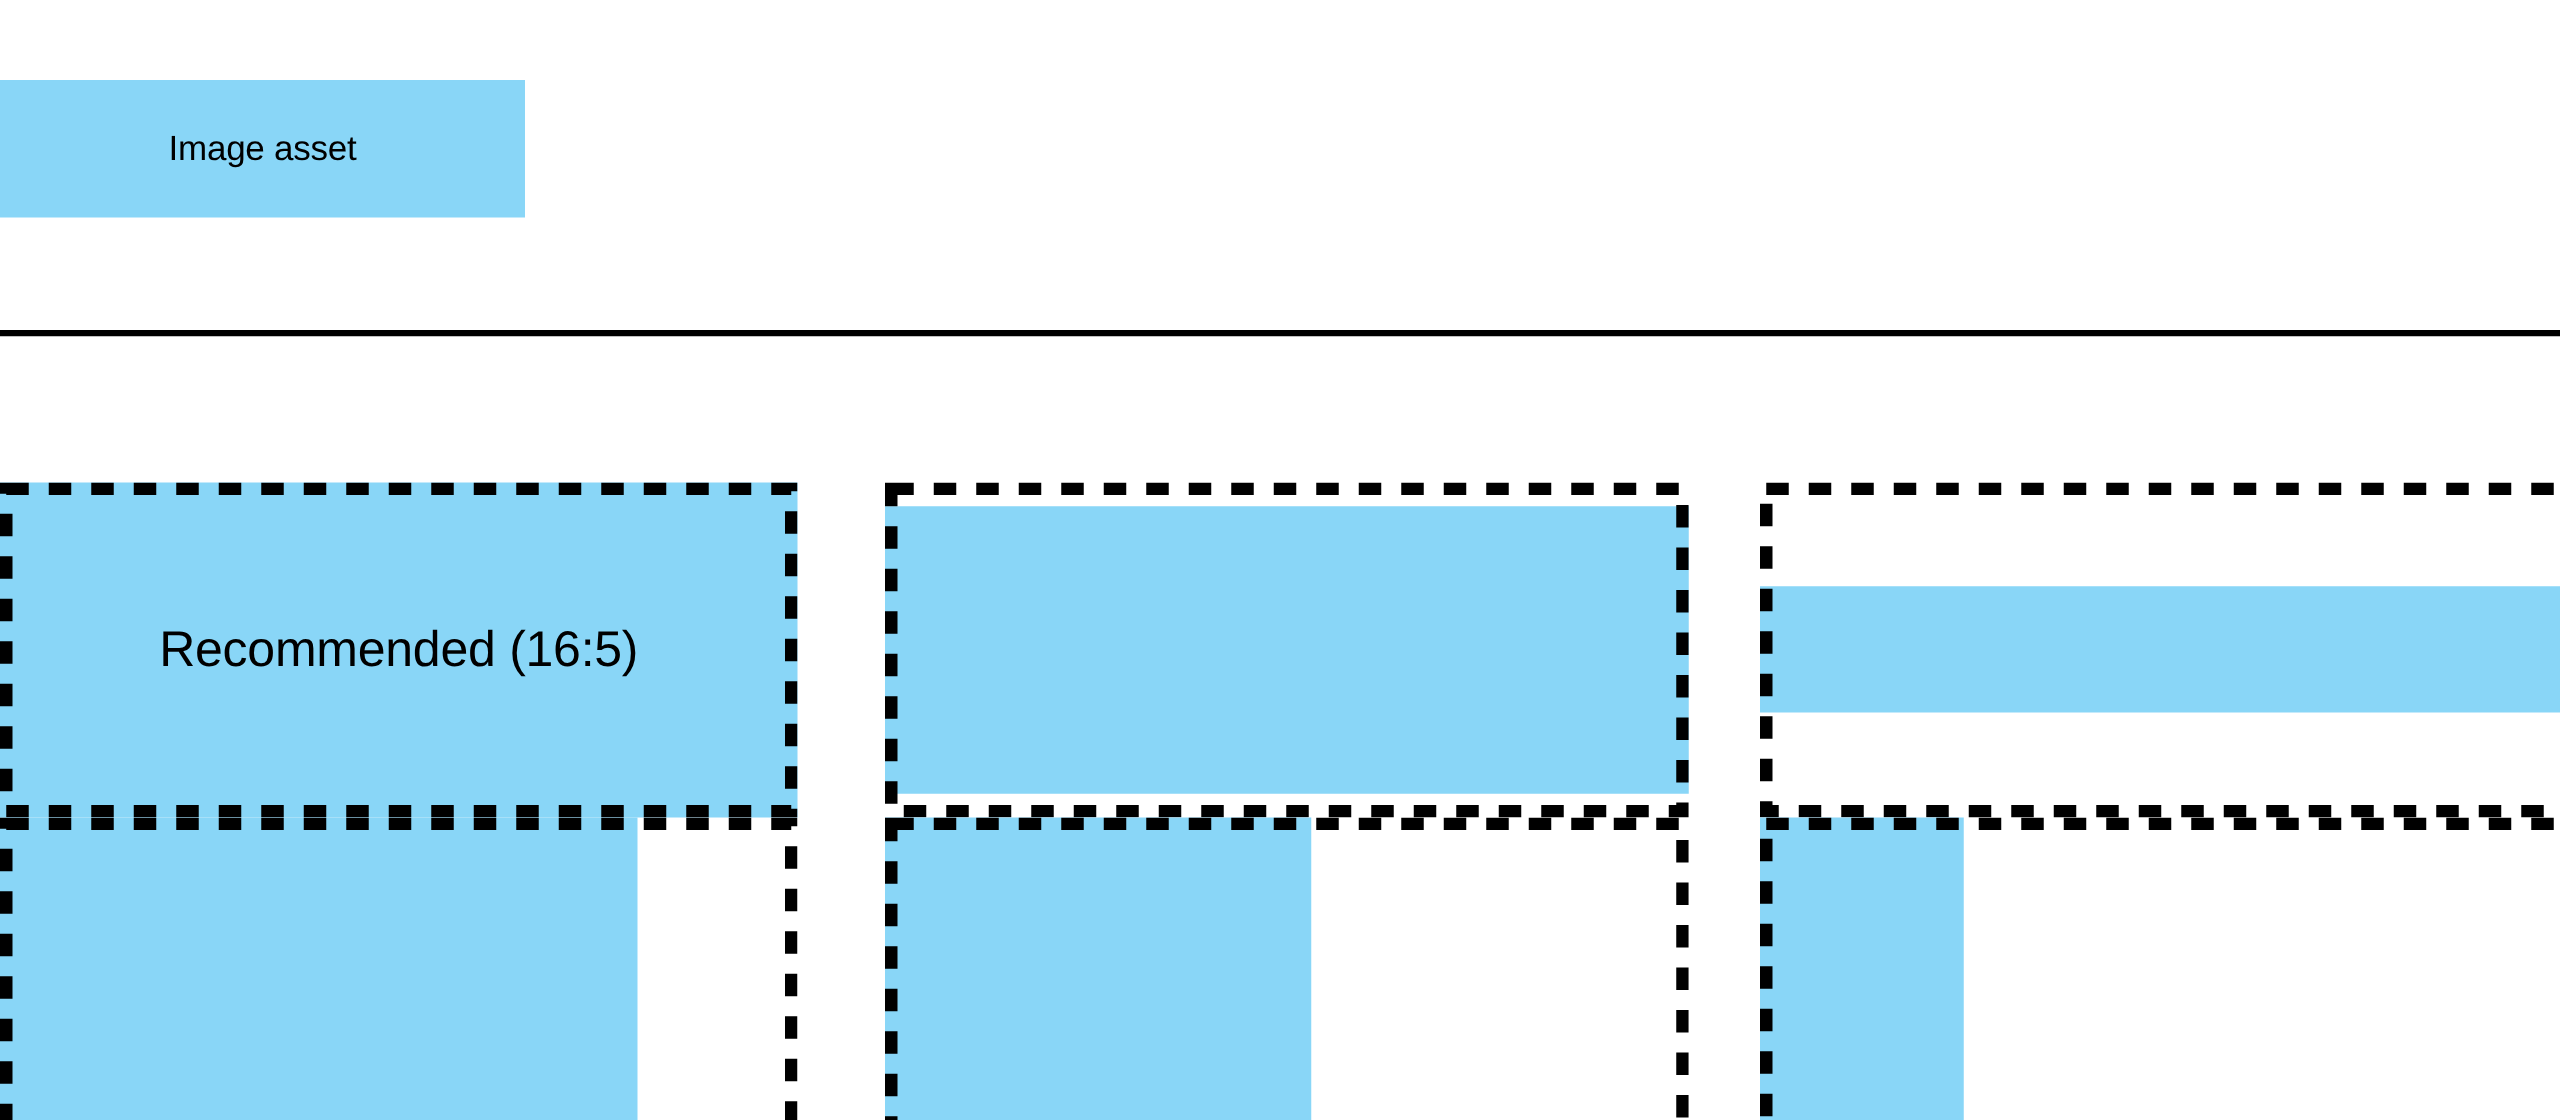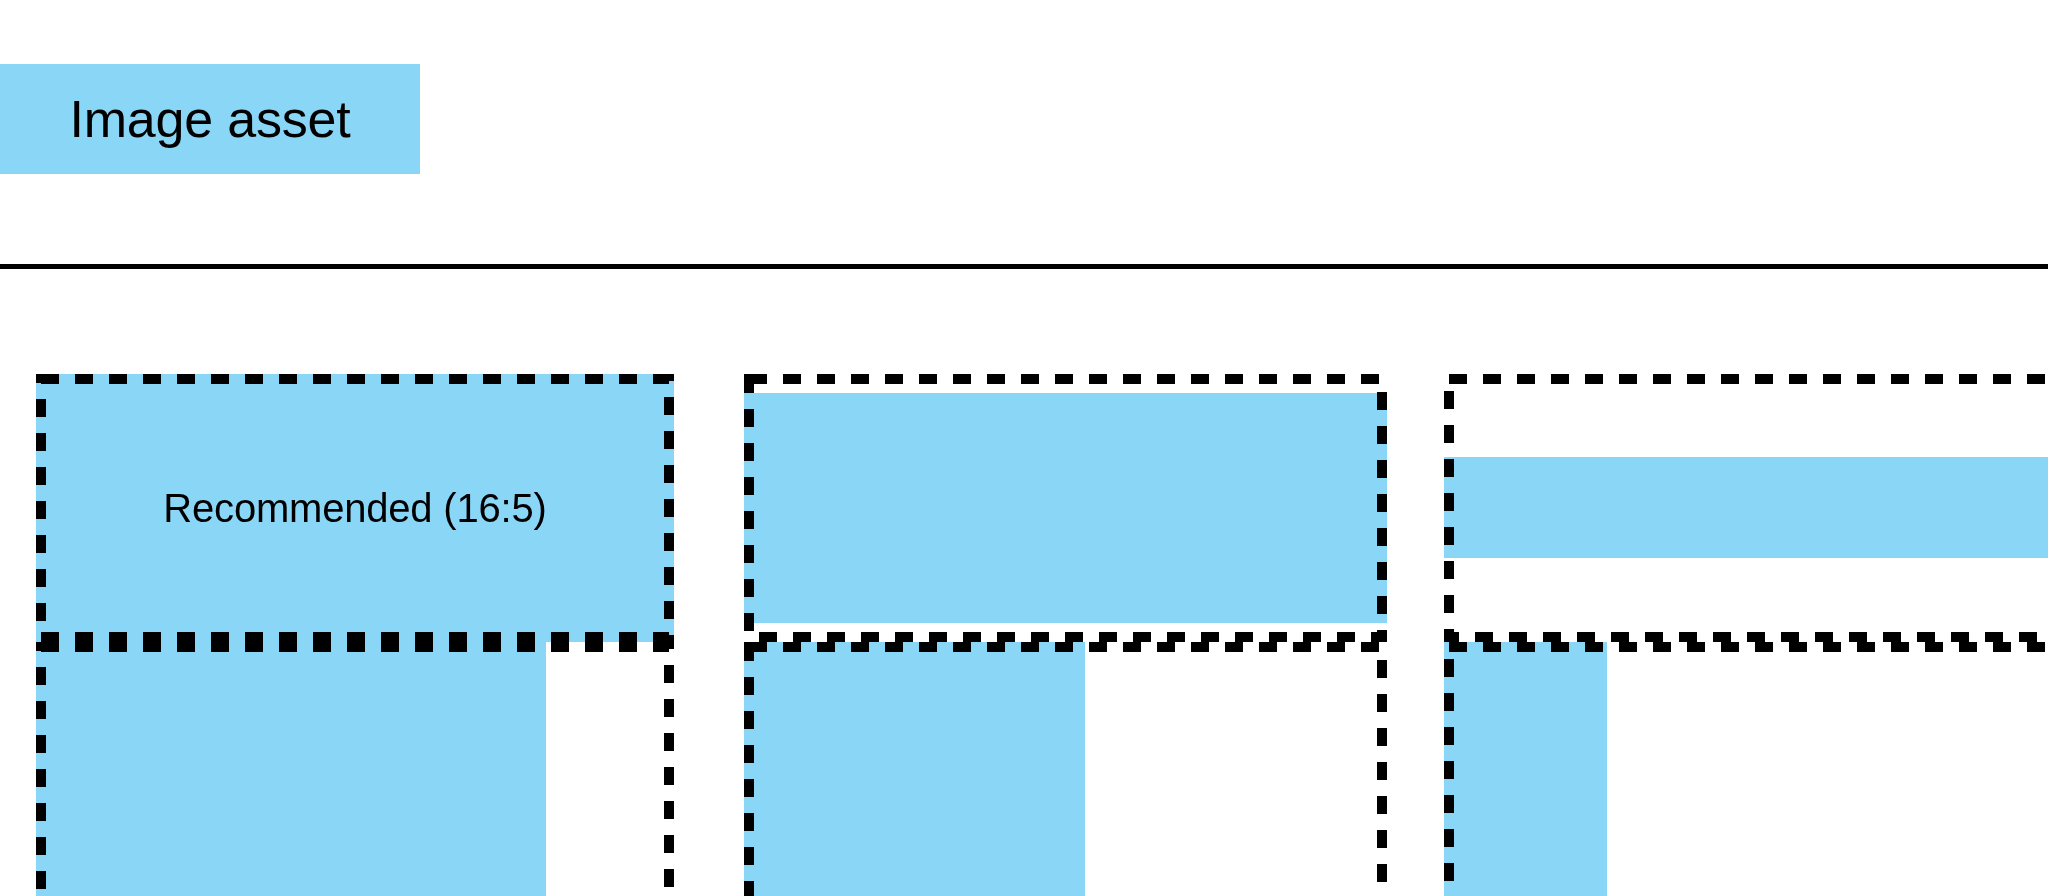--- a/index.html
+++ b/index.html
@@ -31,21 +31,21 @@
     top: 64px;
     width: 420px;
     height: 110px;
     background: #89d6f7;
     display: flex;
     align-items: center;
     justify-content: center;
   }
 
   #header-image-asset .box-label {
-    font-size: 52px;
+    font-size: 28px;
     line-height: 1;
     letter-spacing: -0.2px;
     color: #000000;
     white-space: nowrap;
   }
 
   #header-provided-space {
     position: absolute;
     left: 457px;
     top: 64px;
@@ -88,24 +88,23 @@
     left: 0;
     width: 2048px;
     height: 268px;
   }
 
   #ratio-row-1 { top: 0px; }
   #ratio-row-2 { top: 268px; }
 
   .ratio-cell {
     position: absolute;
-    top: 4px;
+    top: 16px;
     height: 268px;
     box-sizing: border-box;
-    margin-left: 36px;
   }
 
   .ratio-cell.col-1 { left: 0px;    width: 638px; }
   .ratio-cell.col-2 { left: 708px;  width: 643px; }
   .ratio-cell.col-3 { left: 1408px; width: 680px; }
 
   
   .dash-frame {
     position: absolute;
     left: 0;

